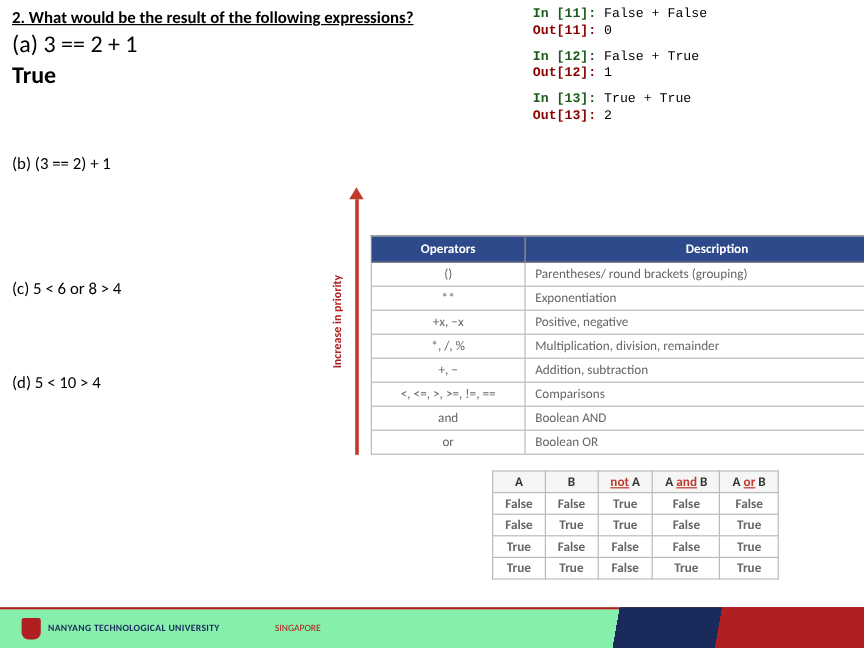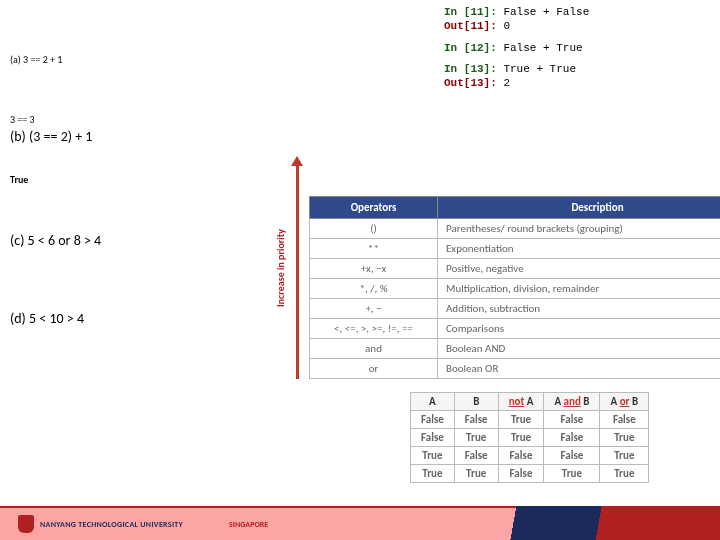--- a/index.html
+++ b/index.html
@@ -1,20 +1,20 @@
 <!DOCTYPE html>
 <html><head>
 <meta charset="utf-8">
 <style>
   * { box-sizing: border-box; margin: 0; padding: 0; }
   body { width: 720px; height: 540px; font-family: Calibri, Arial, sans-serif; font-size: 13px; color: #000; background: #fff; position: relative; overflow: hidden; }
   .page { position: relative; width: 720px; height: 540px; }
   .q-block { position: absolute; left: 10px; top: 6px; line-height: 1.3; }
   .q-title { font-weight: bold; text-decoration: underline; font-size: 14px; }
-  .q-line { font-size: 10px; margin-top: 47px; }
+  .q-line { font-size: 20px; }
   .q-true { font-weight: bold; }
   .sub-q { position: absolute; font-size: 14px; }
   .sub-b { left: 10px; top: 128px; }
   .sub-c { left: 10px; top: 232px; }
   .sub-d { left: 10px; top: 310px; }
   .sub-e { left: 10px; top: 406px; font-size: 14px; }
   .code-box { position: absolute; left: 444px; top: 6px; font-family: "Courier New", monospace; font-size: 11px; line-height: 1.25; }
   .code-box .in-lbl { color: #1a5c1a; font-weight: bold; }
   .code-box .out-lbl { color: #8b0000; font-weight: bold; }
   .prio-wrap { position: absolute; left: 274px; top: 156px; display: flex; align-items: stretch; }
@@ -26,47 +26,48 @@
   table.ops th { background: #2e4a8a; color: #fff; padding: 4px 8px; text-align: center; font-weight: bold; border: 1px solid #888; }
   table.ops td { padding: 3px 8px; border: 1px solid #bbb; color: #666; }
   table.ops td:first-child { text-align: center; width: 128px; }
   .truth-wrap { position: absolute; left: 410px; top: 392px; }
   table.truth { border-collapse: collapse; font-size: 11px; }
   table.truth th, table.truth td { border: 1px solid #bbb; padding: 2px 10px; text-align: center; color: #666; font-weight: bold; }
   table.truth th { font-weight: bold; color: #333; background: #f5f5f5; }
   table.truth th .red { color: #c0392b; text-decoration: underline; }
   .footer { position: absolute; left: 0; bottom: 0; width: 720px; height: 34px; }
   .footer .stripe-top { height: 2px; background: #b02020; }
-  .footer .stripe-body { height: 32px; background: #fca5a5; display: flex; align-items: center; }
+  .footer .stripe-body { height: 32px; background: #86efac; display: flex; align-items: center; }
   .footer .logo-block { display: flex; align-items: center; margin-left: 18px; gap: 6px; }
   .footer .crest { width: 16px; height: 18px; background: #b02020; border-radius: 2px 2px 6px 6px; }
   .footer .uni-txt { font-size: 8px; font-weight: bold; color: #1a2a5a; letter-spacing: .3px; }
-  .footer .sg { font-size: 8px; font-weight: bold; color: #b02020; margin-left: 4px; padding-left: 36px; }
+  .footer .sg { font-size: 8px; font-weight: normal; color: #b02020; margin-left: 4px; padding-left: 36px; }
   .footer .stripe-diag { position: absolute; right: 0; bottom: 0; width: 230px; height: 34px; background: linear-gradient(100deg, transparent 0 26px, #1a2a5a 26px 110px, #b02020 110px 100%); }
 </style>
 </head>
 <body>
 
 <div class="page">
 
   <div class="q-block">
+    <div class="q-title">2. What would be the result of the following expressions?</div>
     <div class="q-line">(a)  3 == 2 + 1</div>
-    <div class="q-line">3 == 3</div>
     <div class="q-line q-true">True</div>
   </div>
 
   <div class="sub-q sub-b">(b) (3 == 2) + 1</div>
   <div class="sub-q sub-c">(c) 5 &lt; 6 or 8 &gt; 4</div>
   <div class="sub-q sub-d">(d) 5 &lt; 10 &gt; 4</div>
 
   <div class="code-box">
     <div><span class="in-lbl">In [11]:</span><span> False + False</span></div>
     <div><span class="out-lbl">Out[11]:</span><span> 0</span></div>
     <div style="height:8px"></div>
     <div><span class="in-lbl">In [12]:</span><span> False + True</span></div>
+    <div><span class="out-lbl">Out[12]:</span><span> 1</span></div>
     <div style="height:8px"></div>
     <div><span class="in-lbl">In [13]:</span><span> True + True</span></div>
     <div><span class="out-lbl">Out[13]:</span><span> 2</span></div>
   </div>
 
   <div class="prio-wrap">
     <div class="prio-label">Increase in priority</div>
     <div class="prio-arrow">
       <div class="head"></div>
         <div class="shaft"></div>

